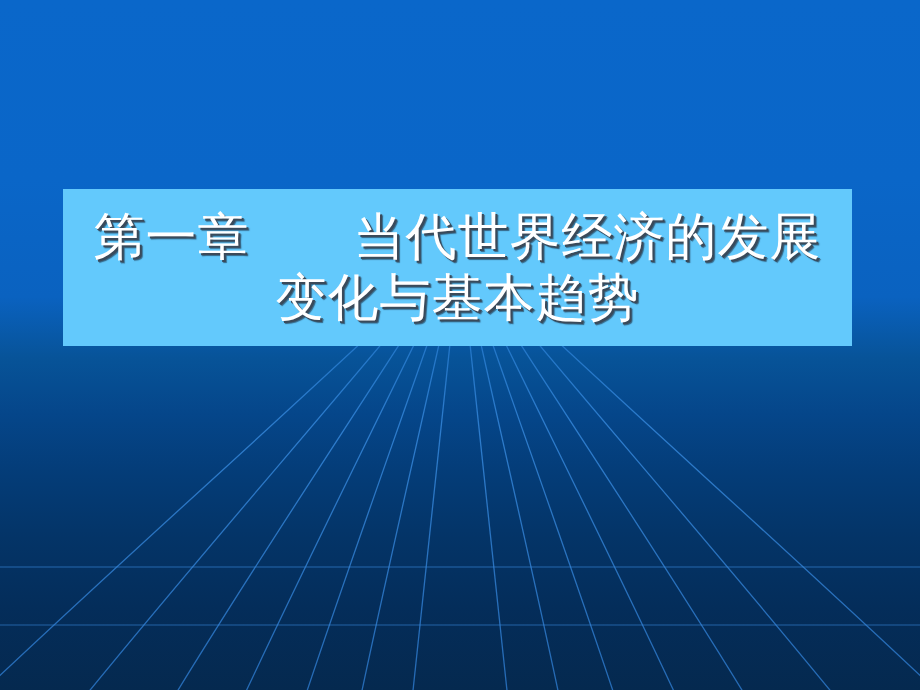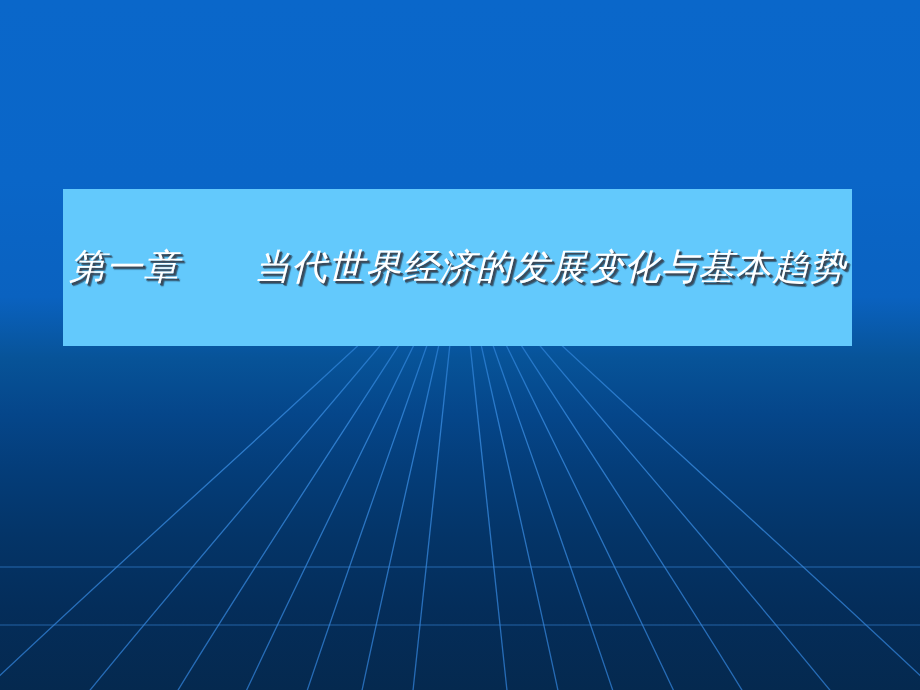--- a/index.html
+++ b/index.html
@@ -51,32 +51,31 @@
     background: #63c9fc;
     display: flex;
     align-items: center;
     justify-content: center;
     box-sizing: border-box;
     padding: 0 6px;
   }
   .title-text {
     color: #ffffff;
     font-family: "DejaVu Serif", "Liberation Serif", serif;
-    font-size: 36px;
+    font-size: 51px;
     font-weight: normal;
     line-height: 1.18;
     text-align: center;
     letter-spacing: 1px;
     white-space: pre-line;
     text-shadow:
       2px 2px 0 #3a4a5a,
       3px 3px 1px rgba(25,40,60,0.62);
     margin: 0;
     width: 100%;
-    font-style: italic;
   }
 </style>
 </head>
 <body>
 
 <div id="slide">
 
   <div class="bg-gradient"></div>
 
   <svg class="globe-grid" viewBox="0 0 920 690" width="920" height="690" preserveAspectRatio="none" xmlns="http://www.w3.org/2000/svg">

